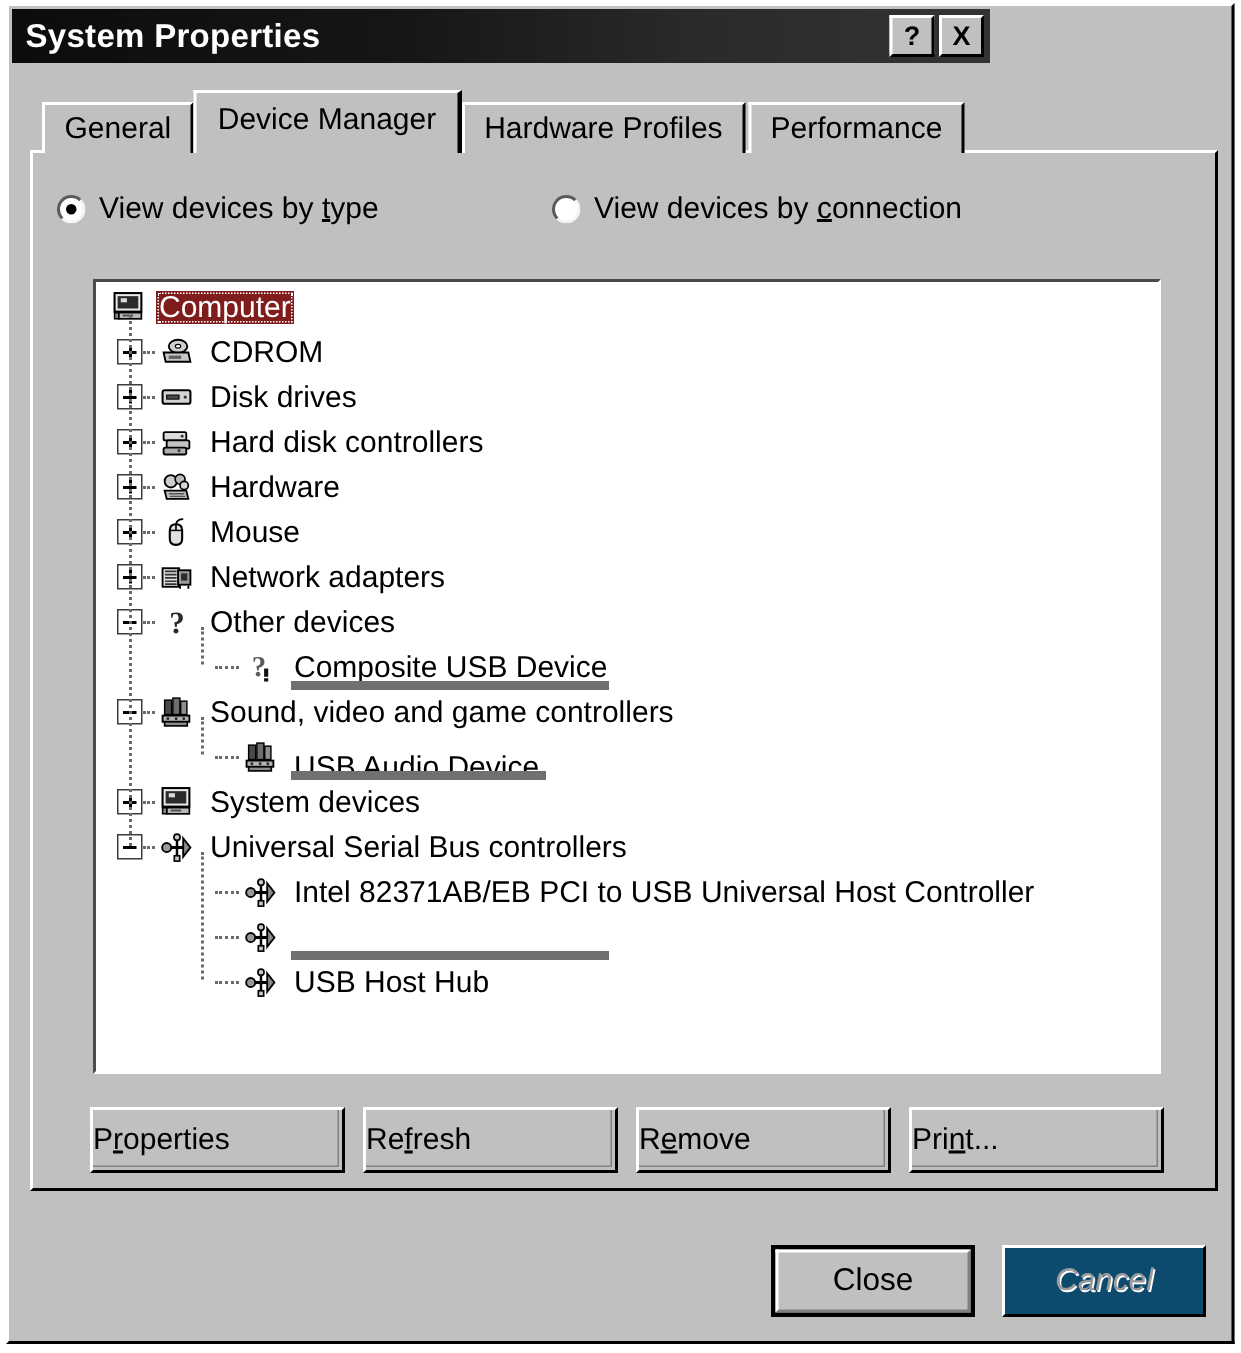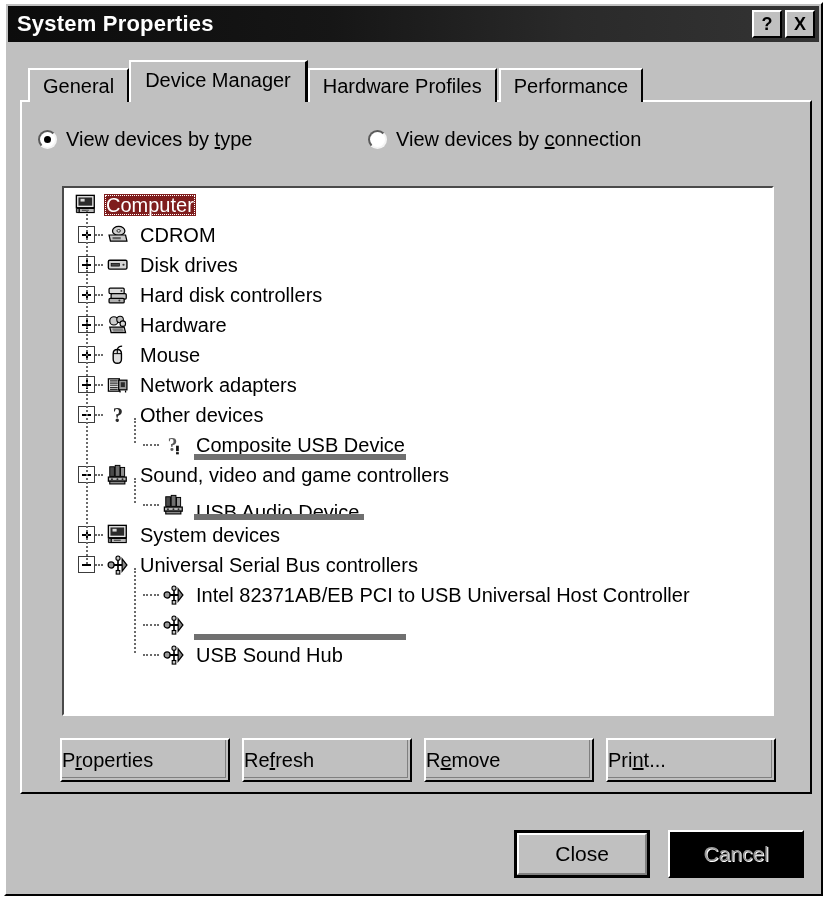--- a/index.html
+++ b/index.html
@@ -28,21 +28,21 @@
     border-left: 2px solid #ffffff;
     border-right: 2px solid #000000;
     border-bottom: 2px solid #000000;
   }
 
   
   #titlebar {
     position: absolute;
     left: 2px;
     top: 2px;
-    width: 811px;
+    width: 652px;
     height: 36px;
     background: linear-gradient(to right, #0c0c0c 0%, #161616 40%, #2a2a2a 70%, #343434 100%);
     display: flex;
     align-items: center;
   }
   #title-text {
     color: #ffffff;
     font-size: 22px;
     font-weight: bold;
     letter-spacing: 0.2px;
@@ -350,33 +350,34 @@
     display: flex;
     align-items: center;
     justify-content: center;
     font-size: 21px;
     color: #000000;
   }
   #cancel-btn {
     width: 160px;
     height: 48px;
     box-sizing: border-box;
-    background: #000000;
+    background: #0c4a6e;
     border-top: 2px solid #ffffff;
     border-left: 2px solid #ffffff;
     border-right: 2px solid #000000;
     border-bottom: 2px solid #000000;
     display: flex;
     align-items: center;
     justify-content: center;
     font-size: 21px;
     color: #9a9a9a;
     text-shadow: 1px 1px 0 #ffffff;
     cursor: default;
     user-select: none;
+    font-style: italic;
   }
 </style>
 </head>
 <body>
 
 <div id="window">
 
   <div id="titlebar">
     <span id="title-text">System Properties</span>
     <div id="titlebar-buttons">
@@ -616,21 +617,21 @@
               <svg width="24" height="22" viewBox="0 0 16 16">
                 <circle cx="3" cy="8" r="2.2" fill="#9a9a9a" stroke="#000" stroke-width="0.9"></circle>
                 <path d="M5 8 L11 8" stroke="#000" stroke-width="1.5"></path>
                 <path d="M11 3.5 L14.5 8 L11 12.5 Z" fill="#8a8a8a" stroke="#000" stroke-width="0.9"></path>
                 <path d="M8 8 L8 3.8" stroke="#000" stroke-width="1.2"></path>
                 <circle cx="8" cy="3" r="1.5" fill="#c8c8c8" stroke="#000" stroke-width="0.8"></circle>
                 <path d="M8 8 L8 12.2" stroke="#000" stroke-width="1.2"></path>
                 <rect x="6.7" y="12" width="2.6" height="2.6" fill="#c8c8c8" stroke="#000" stroke-width="0.8"></rect>
               </svg>
             </span>
-            <span class="tree-label" style="position: absolute; left: 130px;">USB Sound Hub</span>
+            <span class="tree-label" style="position: absolute; left: 130px;">USB Host Hub</span>
           </div>
           <span class="vline" style="left: 22px; top: 22px; height: 354px;"></span>
           <span class="vline" style="left: 70px; top: 230px; height: 25px;"></span>
           <span class="vline" style="left: 70px; top: 290px; height: 25px;"></span>
           <span class="vline" style="left: 70px; top: 380px; height: 85px;"></span>
         </div>
     </div>
 
     <div id="action-row">
       <div class="btn">

